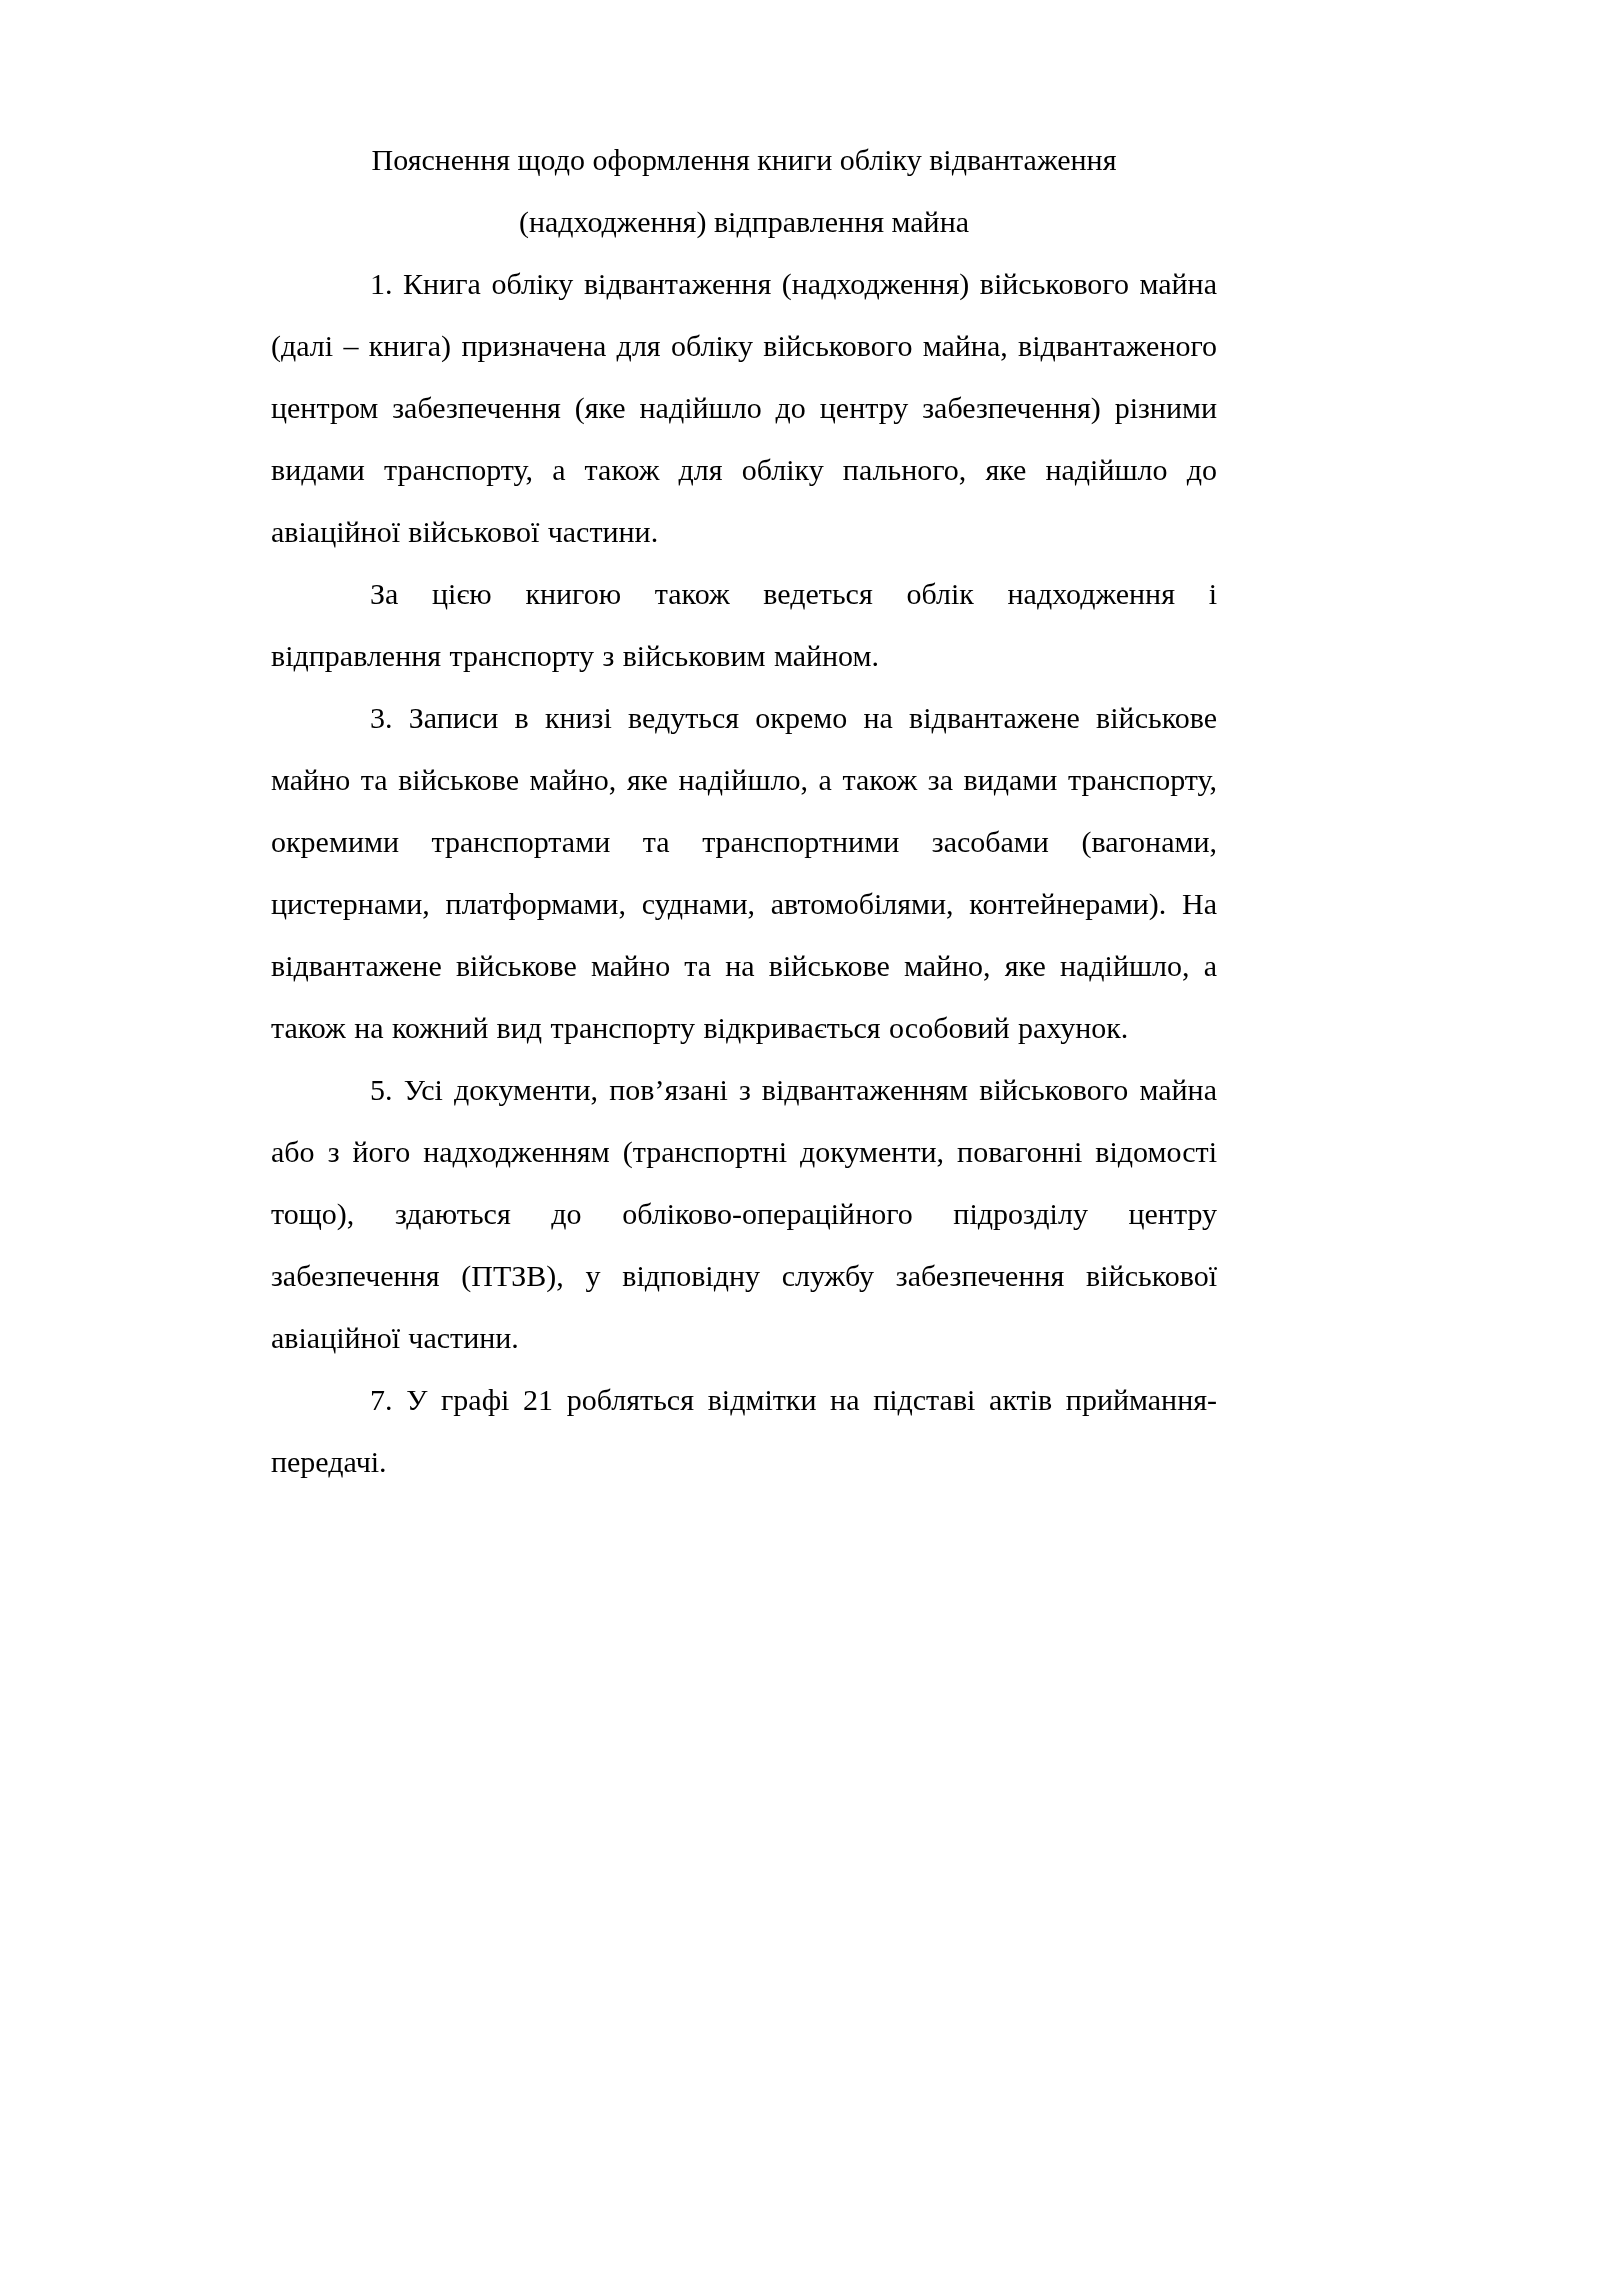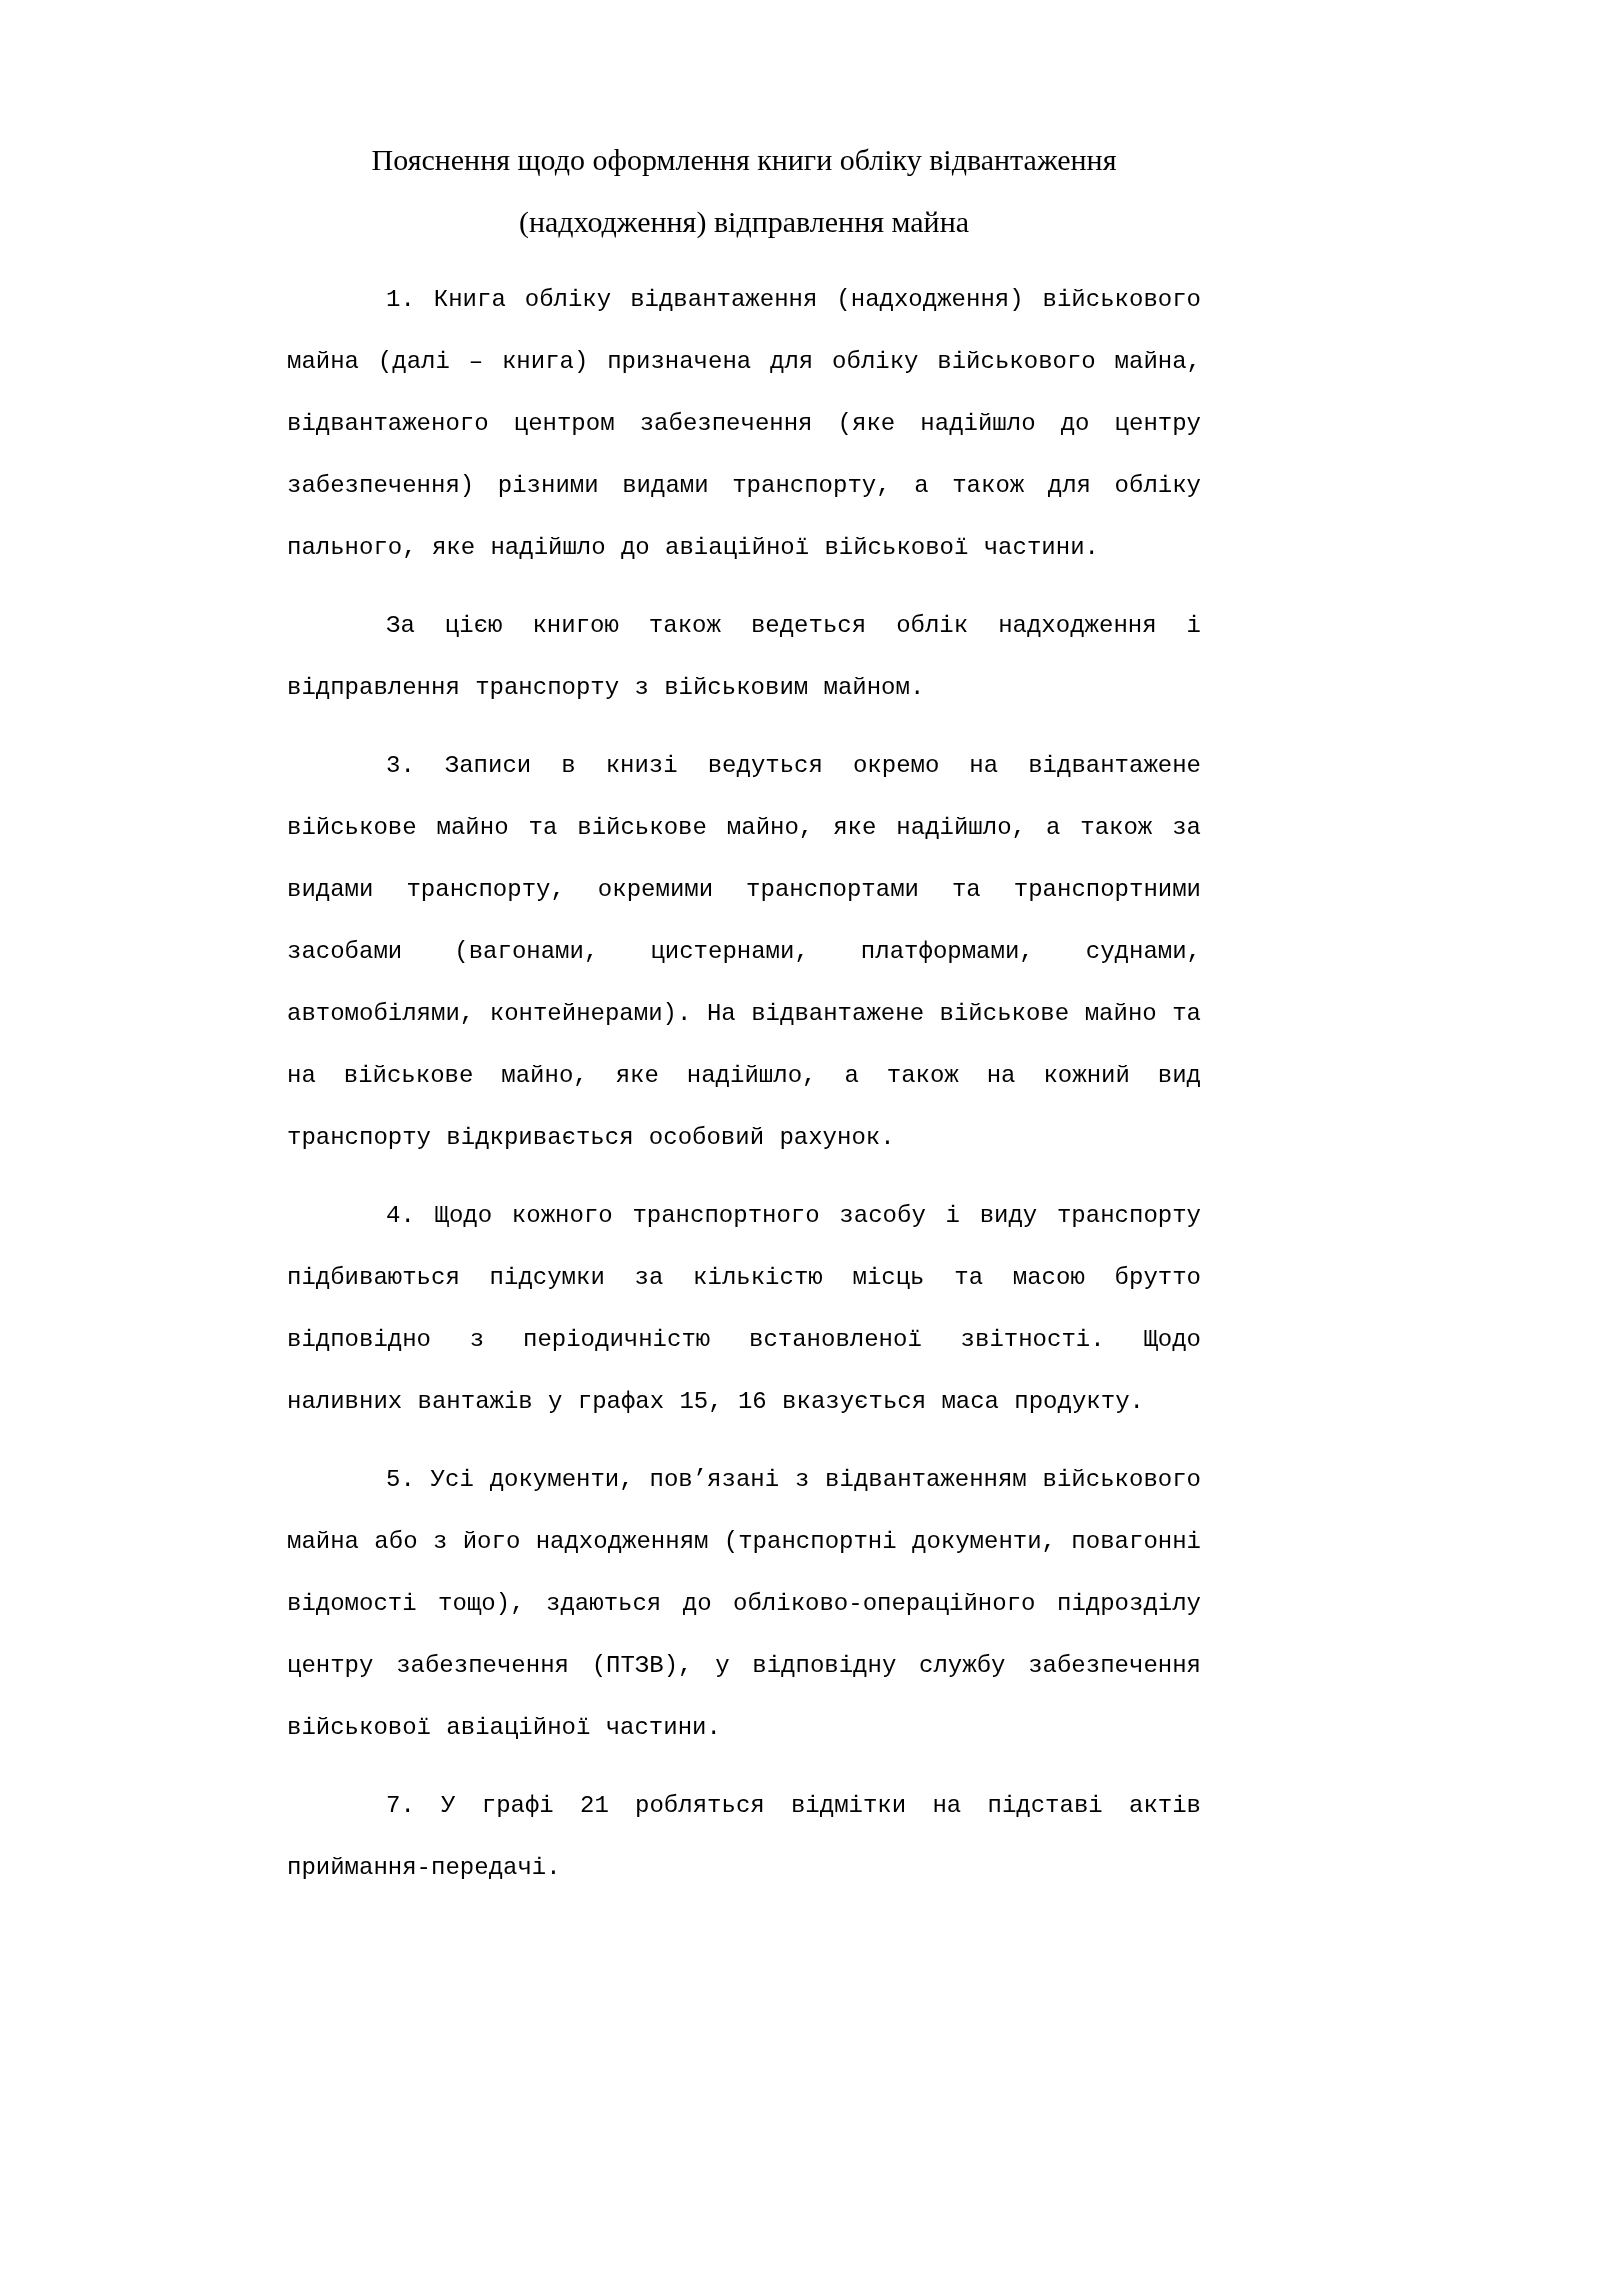--- a/index.html
+++ b/index.html
@@ -21,39 +21,37 @@
     background: #ffffff;
     overflow: hidden;
   }
   .doc-title {
     text-align: center;
     font-size: 30px;
     line-height: 62px;
     font-weight: normal;
   }
   .doc-body p {
-    margin: 16px;
-    font-size: 24px;
+    margin: 0;
+    font-size: 30px;
     line-height: 62px;
     text-align: justify;
     text-indent: 99px;
     word-spacing: 0.9px;
-    font-family: Liberation Mono, monospace;
   }
 </style>
 </head>
 <body>
 
 <div class="page">
   <div class="doc-title">
     <div>Пояснення щодо оформлення книги обліку відвантаження</div>
     <div>(надходження) відправлення майна</div>
   </div>
   <div class="doc-body">
     <p>1. Книга обліку відвантаження (надходження) військового майна (далі – книга) призначена для обліку військового майна, відвантаженого центром забезпечення (яке надійшло до центру забезпечення) різними видами транспорту, а також для обліку пального, яке надійшло до авіаційної військової частини.</p>
     <p>За цією книгою також ведеться облік надходження і відправлення транспорту з військовим майном.</p>
     <p>3. Записи в книзі ведуться окремо на відвантажене військове майно та військове майно, яке надійшло, а також за видами транспорту, окремими транспортами та транспортними засобами (вагонами, цистернами, платформами, суднами, автомобілями, контейнерами). На відвантажене військове майно та на військове майно, яке надійшло, а також на кожний вид транспорту відкривається особовий рахунок.</p>
-    <p>4. Щодо кожного транспортного засобу і виду транспорту підбиваються підсумки за кількістю місць та масою брутто відповідно з періодичністю встановленої звітності. Щодо наливних вантажів у графах 15, 16 вказується маса продукту.</p>
     <p>5. Усі документи, пов’язані з відвантаженням військового майна або з його надходженням (транспортні документи, повагонні відомості тощо), здаються до обліково-операційного підрозділу центру забезпечення (ПТЗВ), у відповідну службу забезпечення військової авіаційної частини.</p>
     <p>7. У графі 21 робляться відмітки на підставі актів приймання-передачі.</p>
   </div>
 </div>
 
 
 </body></html>

